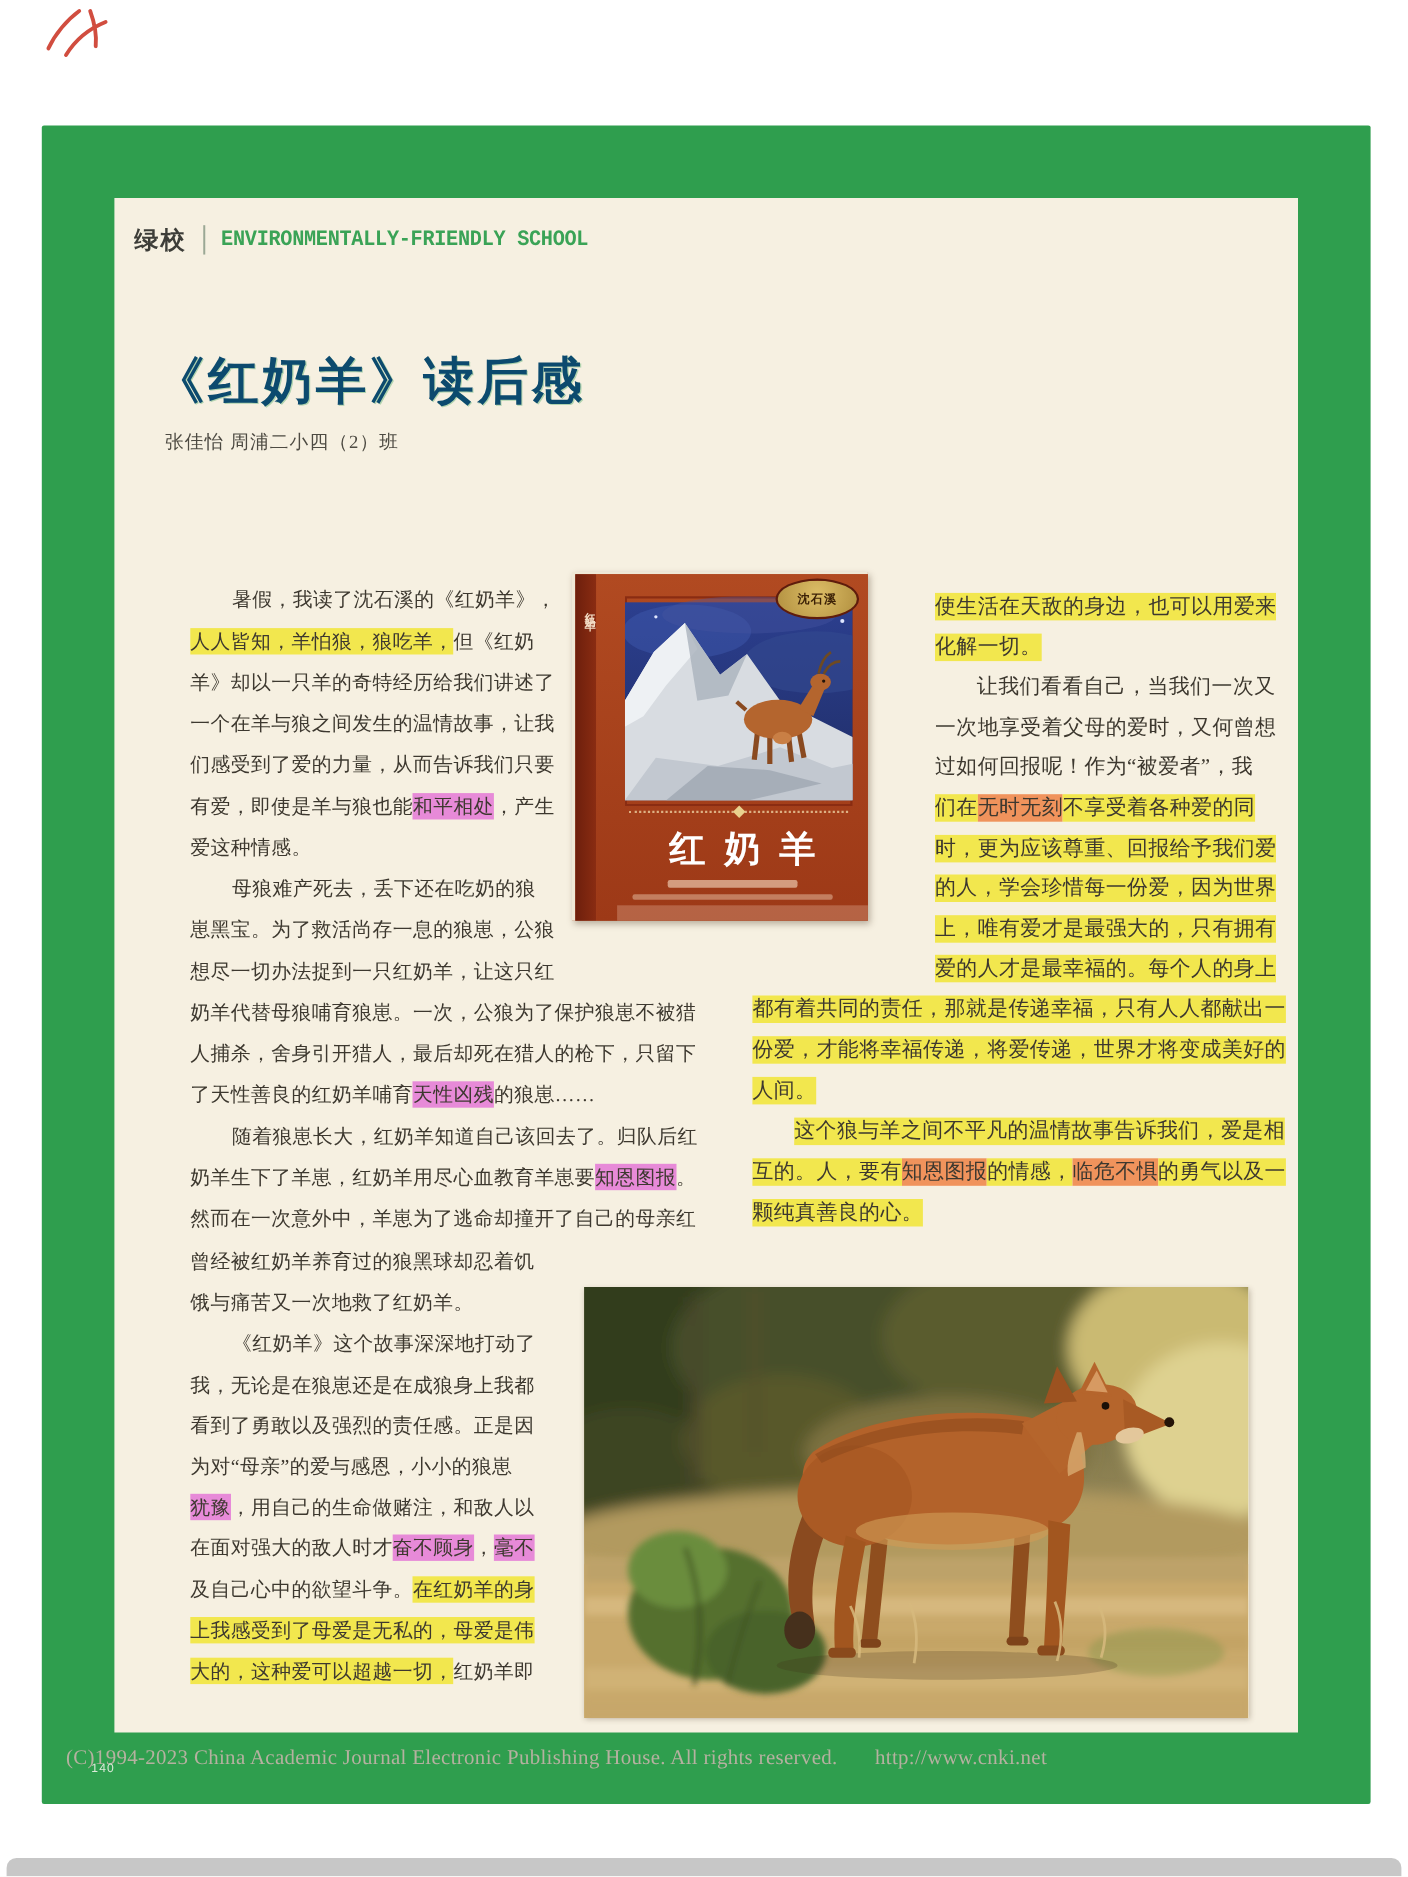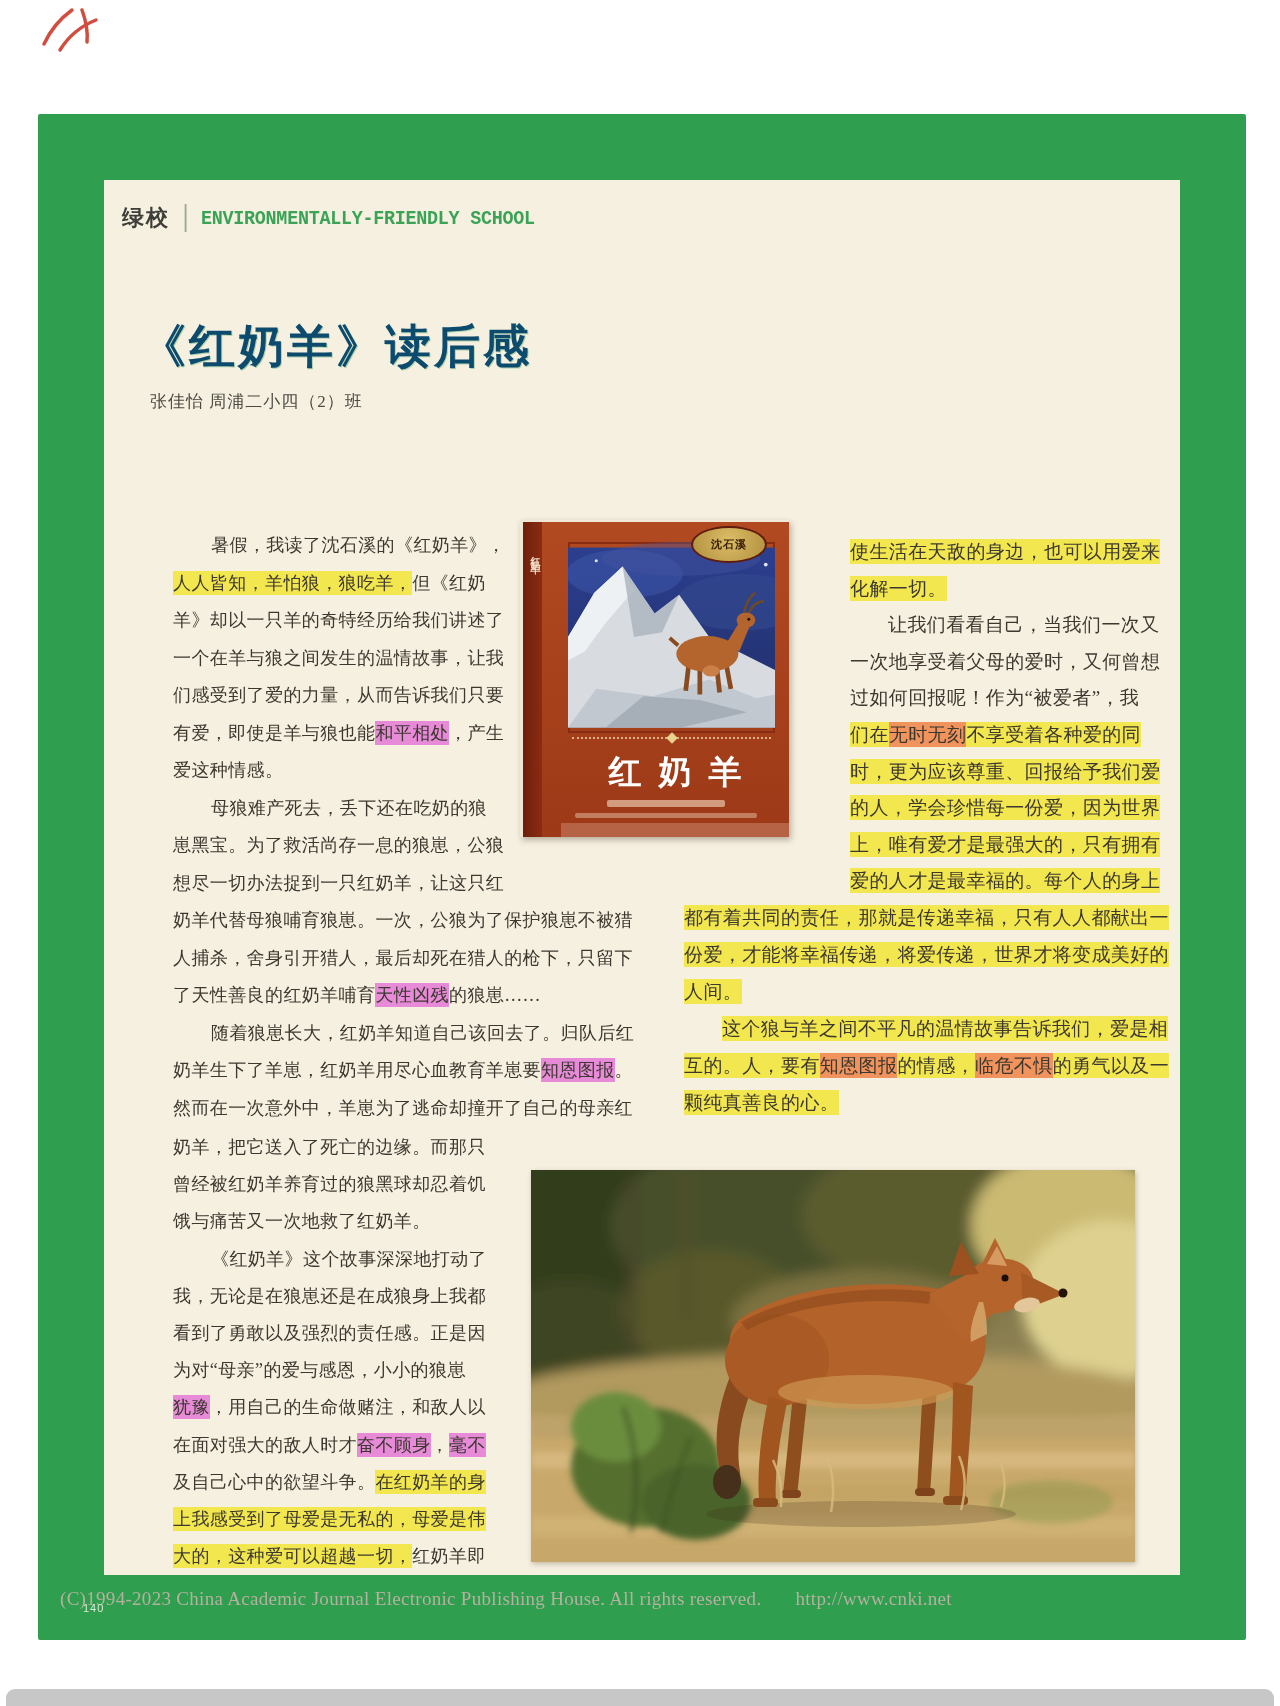--- a/index.html
+++ b/index.html
@@ -35,21 +35,21 @@
   .hy{background:#f2e74e;}
   .hp{background:#e78ad8;}
   .ho{background:#f0935c;}
   
   .book{position:absolute;left:520px;top:520px;width:266px;height:315px;background:#ab431e;
         border-left:3px solid #efe8d6;border-top:2px solid #efe8d6;box-shadow:2px 3px 6px rgba(70,50,30,.35);}
   .spine{position:absolute;left:0;top:0;bottom:0;width:19px;background:linear-gradient(90deg,#6d1f0c,#8a2c12);}
   .spine-label{position:absolute;left:0;top:26px;width:19px;text-align:center;writing-mode:vertical-rl;
         color:#f2dcc4;font-size:10px;letter-spacing:4px;font-weight:700;}
   .face{position:absolute;left:19px;top:0;right:0;bottom:0;background:linear-gradient(180deg,#b14a21,#9d3917);}
-  .badge{position:absolute;top:4px;right:22px;width:72px;height:33px;border-radius:50%;
+  .badge{position:absolute;top:4px;right:8px;width:72px;height:33px;border-radius:50%;
         background:radial-gradient(circle at 50% 35%,#dcbd66,#b08e3e);border:2px solid #5f1c0c;
         display:flex;align-items:center;justify-content:center;color:#3c2106;font-size:11px;font-weight:700;letter-spacing:1px;}
   .illus{position:absolute;left:26px;top:20px;right:14px;height:191px;overflow:hidden;box-shadow:0 0 0 2px #8a2c12 inset;}
   .deco{position:absolute;left:30px;right:18px;top:215px;height:7px;
         border-top:2px dotted rgba(240,216,170,.75);}
   .deco::after{content:"";position:absolute;left:50%;top:-5px;width:8px;height:8px;background:#e9d18e;
         transform:translateX(-50%) rotate(45deg);}
   .bktitle{position:absolute;left:19px;right:0;top:228px;text-align:center;color:#ffffff;font-size:33px;
         font-weight:800;letter-spacing:17px;text-indent:17px;}
   .bar1{position:absolute;left:50%;top:278px;transform:translateX(-50%);width:118px;height:7px;background:rgba(255,236,214,.55);border-radius:2px;}
@@ -106,21 +106,20 @@
     </div>
   <div class="blk blk-b">
       <div class="tline"><span>奶羊代替母狼哺育狼崽。一次，公狼为了保护狼崽不被猎</span></div>
       <div class="tline"><span>人捕杀，舍身引开猎人，最后却死在猎人的枪下，只留下</span></div>
       <div class="tline"><span>了天性善良的红奶羊哺育</span><span class="hp">天性凶残</span><span>的狼崽……</span></div>
       <div class="tline indent"><span>随着狼崽长大，红奶羊知道自己该回去了。归队后红</span></div>
       <div class="tline"><span>奶羊生下了羊崽，红奶羊用尽心血教育羊崽要</span><span class="hp">知恩图报</span><span>。</span></div>
       <div class="tline"><span>然而在一次意外中，羊崽为了逃命却撞开了自己的母亲红</span></div>
     </div>
   <div class="blk blk-c">
-      <div class="tline"><span>奶羊，把它送入了死亡的边缘。而那只</span></div>
       <div class="tline"><span>曾经被红奶羊养育过的狼黑球却忍着饥</span></div>
       <div class="tline"><span>饿与痛苦又一次地救了红奶羊。</span></div>
       <div class="tline indent"><span>《红奶羊》这个故事深深地打动了</span></div>
       <div class="tline"><span>我，无论是在狼崽还是在成狼身上我都</span></div>
       <div class="tline"><span>看到了勇敢以及强烈的责任感。正是因</span></div>
       <div class="tline"><span>为对“母亲”的爱与感恩，小小的狼崽</span></div>
       <div class="tline"><span class="hp">犹豫</span><span>，用自己的生命做赌注，和敌人以</span></div>
       <div class="tline"><span>在面对强大的敌人时才</span><span class="hp">奋不顾身</span><span>，</span><span class="hp">毫不</span></div>
       <div class="tline"><span>及自己心中的欲望斗争。</span><span class="hy">在红奶羊的身</span></div>
       <div class="tline"><span class="hy">上我感受到了母爱是无私的，母爱是伟</span></div>

